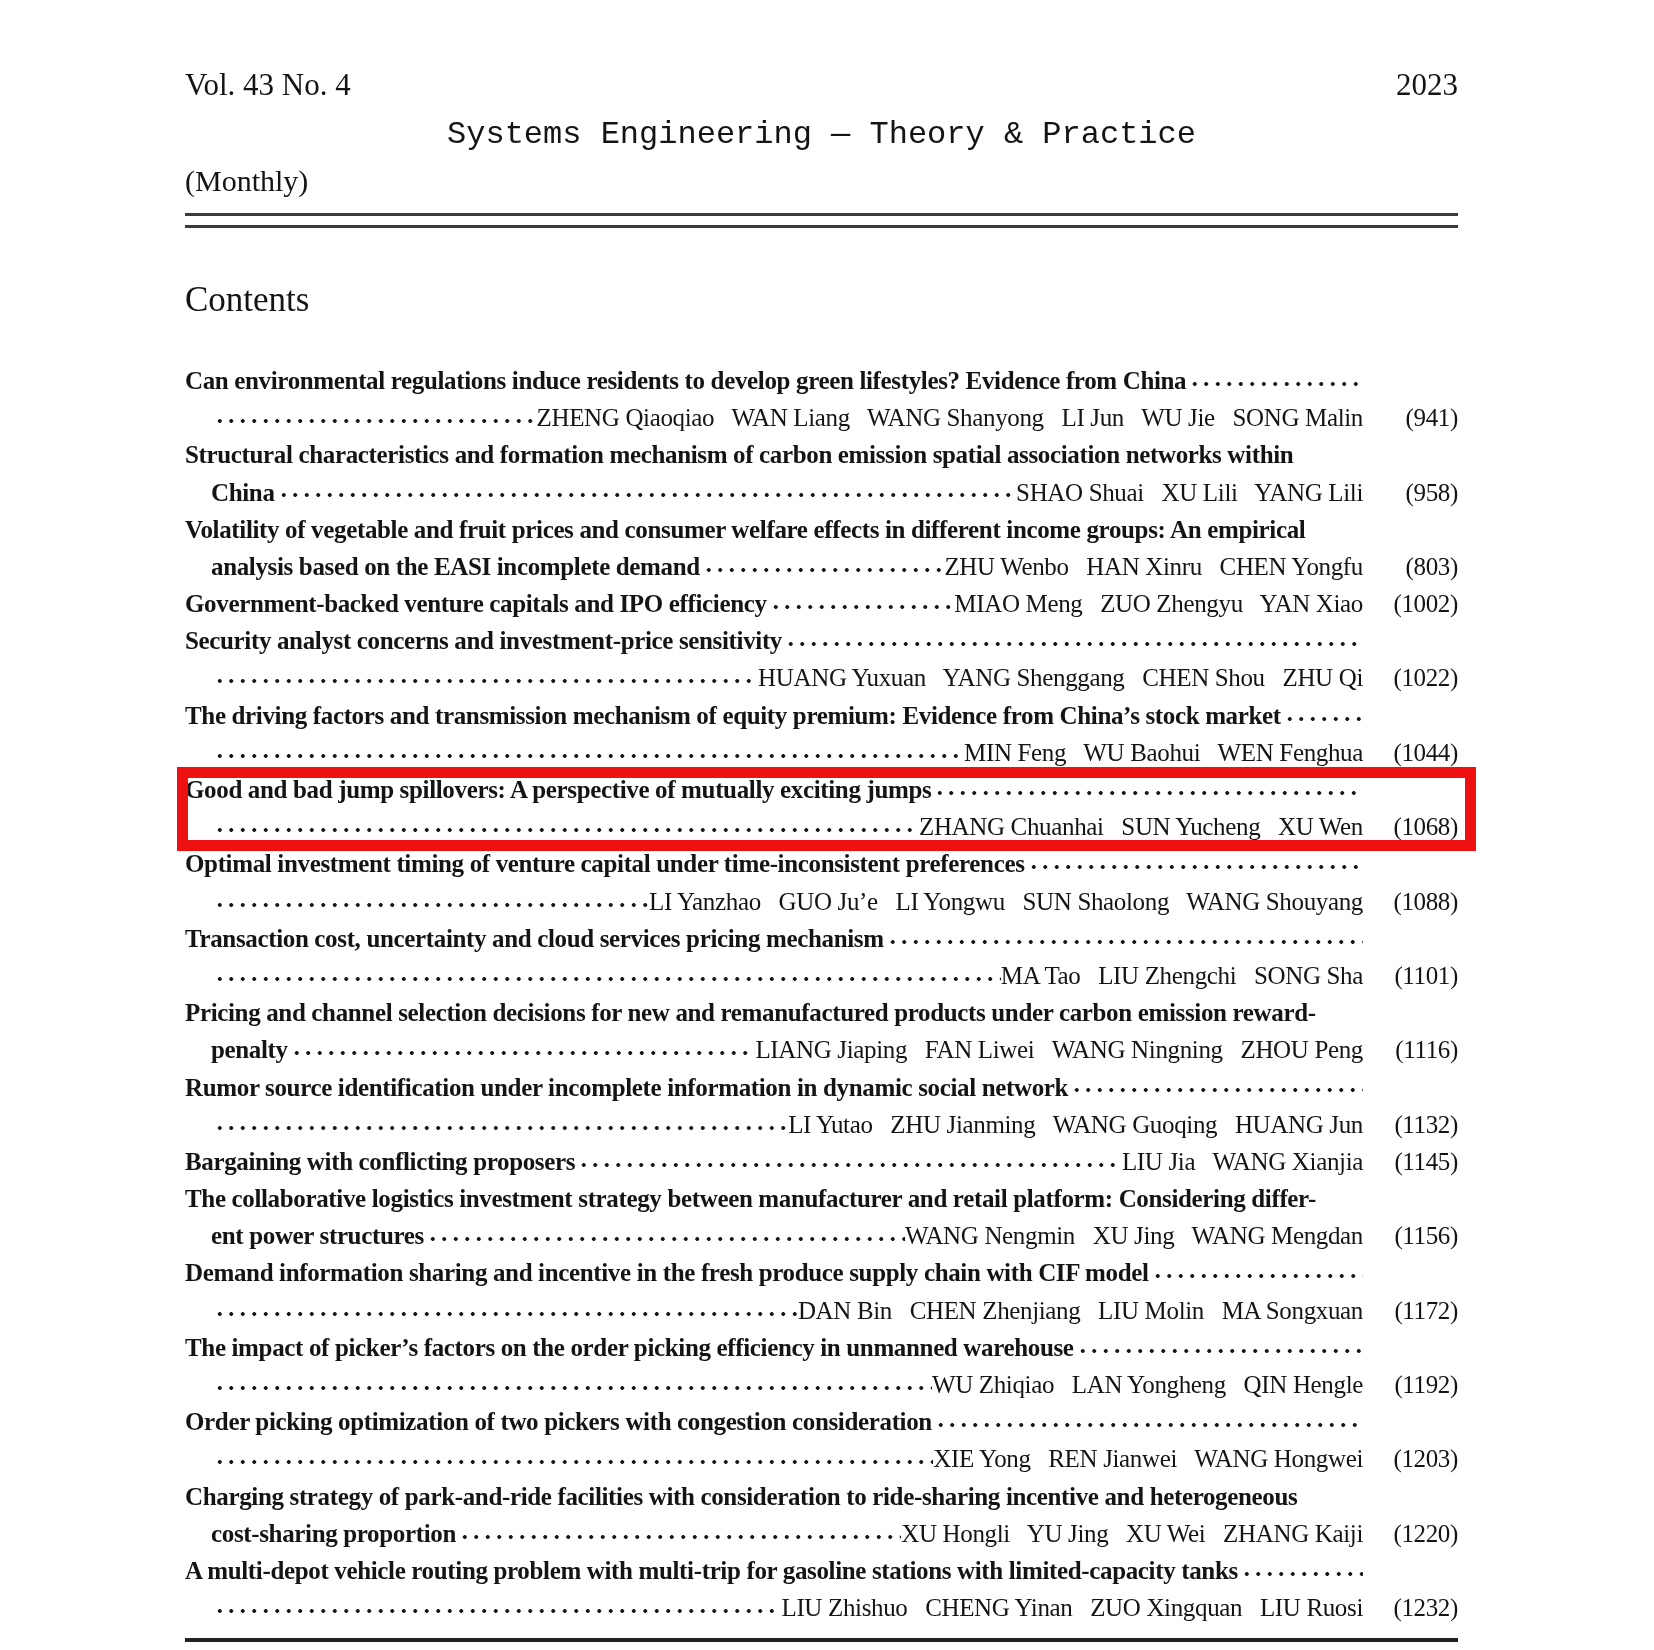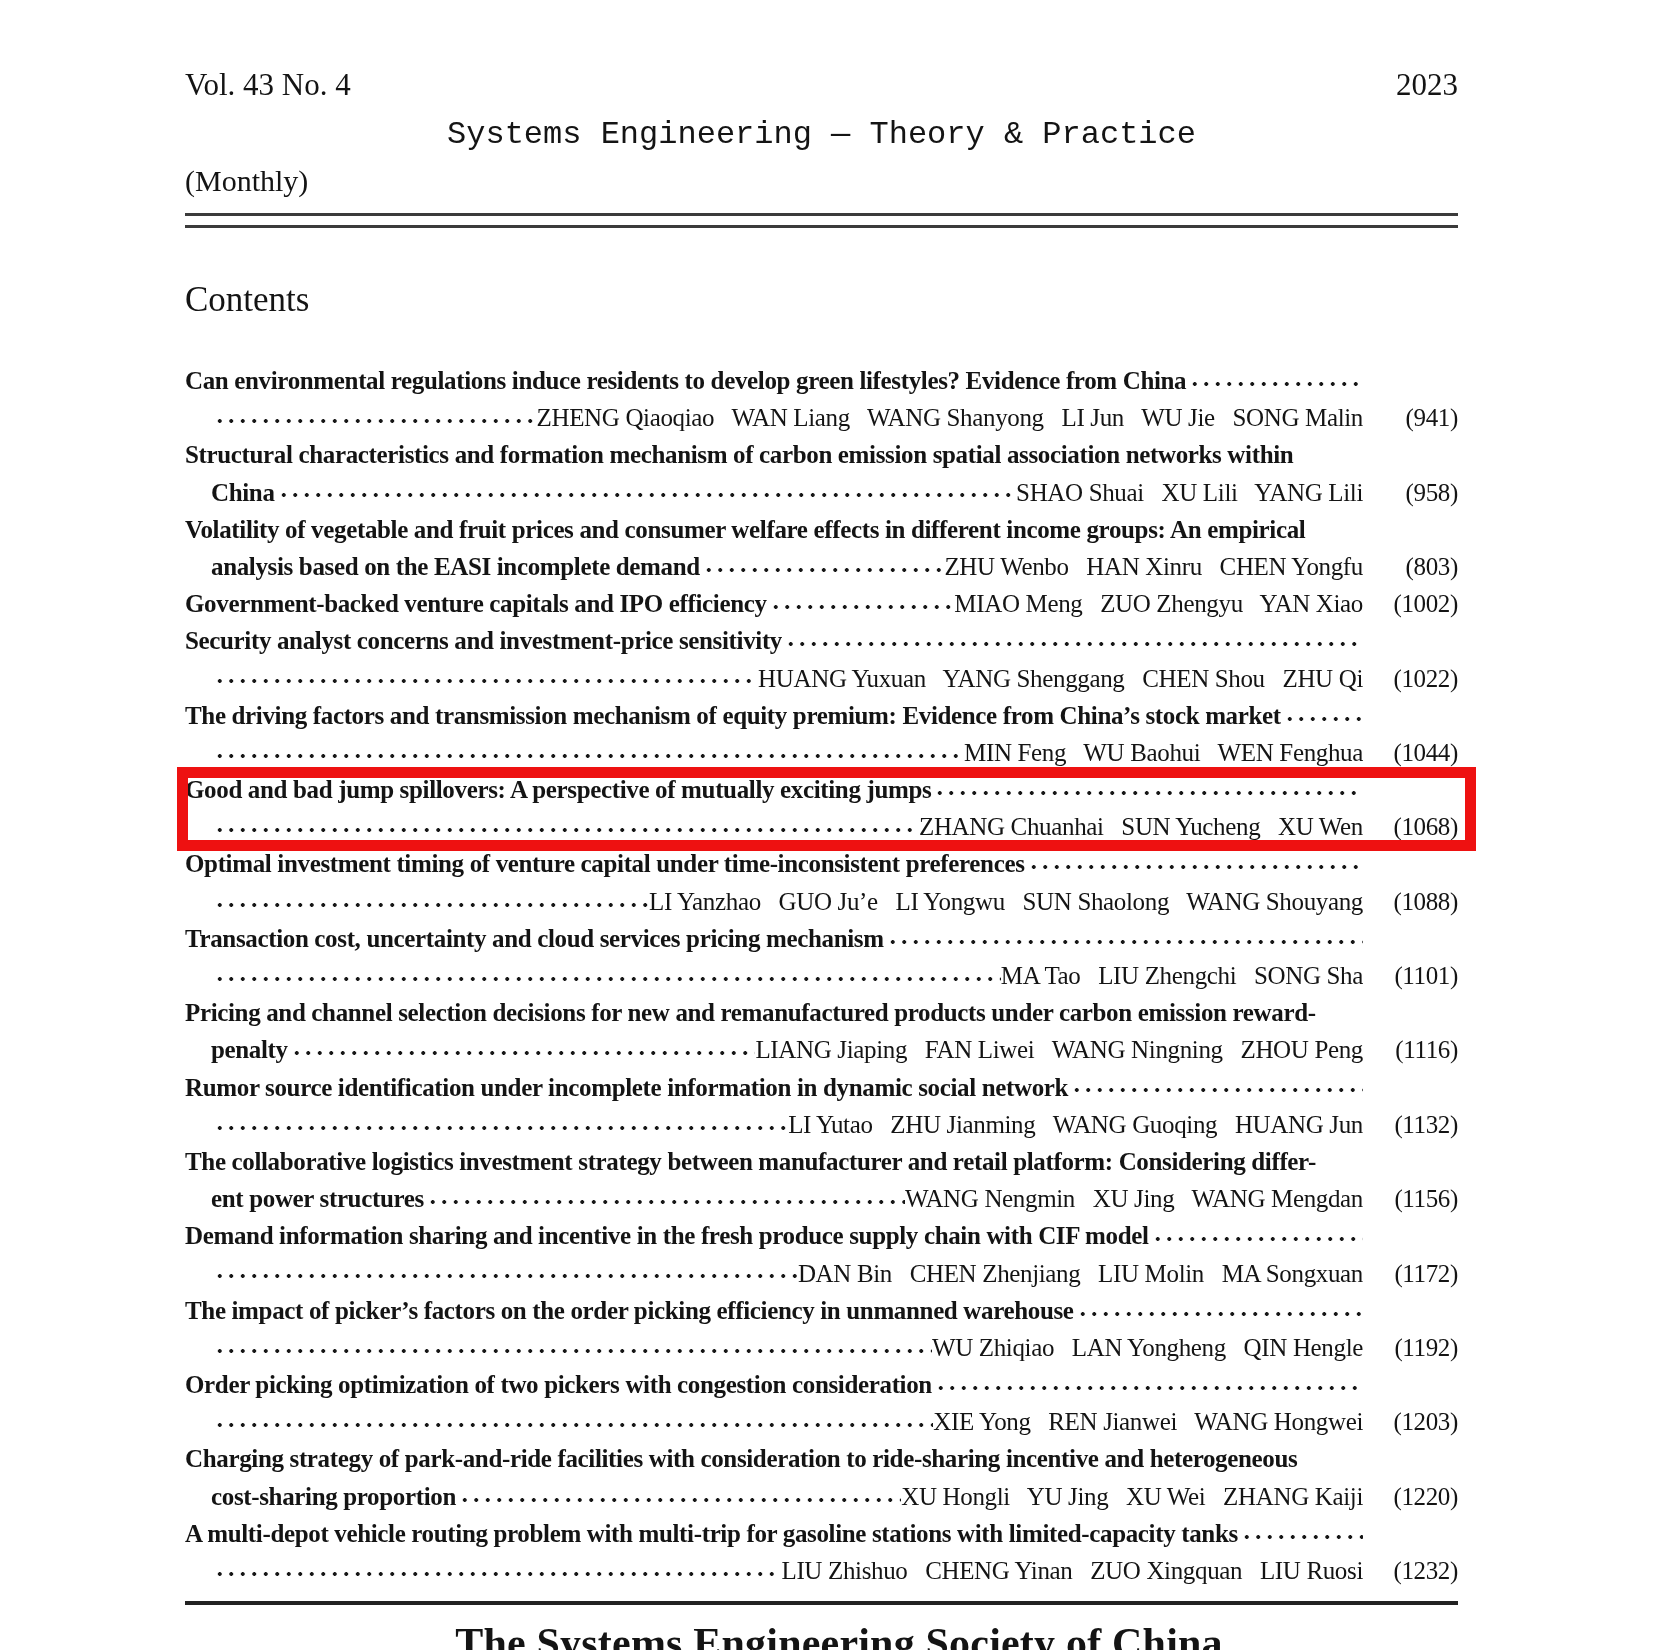--- a/index.html
+++ b/index.html
@@ -11,21 +11,21 @@
   
   .header-row{display:flex;justify-content:space-between;align-items:baseline;
     font-size:31px;padding-top:26px;}
   .jtitle{text-align:center;font-size:32px;margin-top:13px;font-family:Liberation Mono, monospace;}
   .monthly{text-align:left;font-size:30px;margin-top:11px;}
   .dblrule{margin-top:15px;height:9px;border-top:3px solid #3b3b3b;border-bottom:3px solid #3b3b3b;}
   .contents-heading{font-size:35px;margin-top:52px;}
   
   .entries{margin-top:42px;font-size:25px;letter-spacing:-0.35px;}
   .entry{position:relative;}
-  .line{display:flex;align-items:flex-start;height:37.2px;line-height:37.2px;white-space:pre;}
+  .line{display:flex;align-items:flex-end;height:37.2px;line-height:37.2px;white-space:pre;}
   .t{font-weight:bold;flex:0 0 auto;}
   .ind{flex:0 0 26px;}
   .leader{
     flex:1 1 auto;min-width:0;align-self:stretch;
     background-image:radial-gradient(circle,#151515 1.7px,transparent 2.1px);
     background-size:11.5px 11.5px;background-repeat:repeat-x;background-position:3px 62%;
   }
   .a{flex:0 0 auto;}
   .p{flex:0 0 95px;width:95px;text-align:right;}
   .hlbox{
@@ -89,20 +89,23 @@
     </div>
     <div class="entry">
       <div class="line"><span class="t">Pricing and channel selection decisions for new and remanufactured products under carbon emission reward-</span></div>
       <div class="line"><span class="ind"></span><span class="t">penalty</span><span class="leader"></span><span class="a">LIANG Jiaping   FAN Liwei   WANG Ningning   ZHOU Peng</span><span class="p">(1116)</span></div>
     </div>
     <div class="entry">
       <div class="line"><span class="t">Rumor source identification under incomplete information in dynamic social network</span><span class="leader"></span><span class="p"></span></div>
       <div class="line"><span class="ind"></span><span class="leader"></span><span class="a">LI Yutao   ZHU Jianming   WANG Guoqing   HUANG Jun</span><span class="p">(1132)</span></div>
     </div>
     <div class="entry">
+      <div class="line"><span class="t">Bargaining with conflicting proposers</span><span class="leader"></span><span class="a">LIU Jia   WANG Xianjia</span><span class="p">(1145)</span></div>
+    </div>
+    <div class="entry">
       <div class="line"><span class="t">The collaborative logistics investment strategy between manufacturer and retail platform: Considering differ-</span></div>
       <div class="line"><span class="ind"></span><span class="t">ent power structures</span><span class="leader"></span><span class="a">WANG Nengmin   XU Jing   WANG Mengdan</span><span class="p">(1156)</span></div>
     </div>
     <div class="entry">
       <div class="line"><span class="t">Demand information sharing and incentive in the fresh produce supply chain with CIF model</span><span class="leader"></span><span class="p"></span></div>
       <div class="line"><span class="ind"></span><span class="leader"></span><span class="a">DAN Bin   CHEN Zhenjiang   LIU Molin   MA Songxuan</span><span class="p">(1172)</span></div>
     </div>
     <div class="entry">
       <div class="line"><span class="t">The impact of picker’s factors on the order picking efficiency in unmanned warehouse</span><span class="leader"></span><span class="p"></span></div>
       <div class="line"><span class="ind"></span><span class="leader"></span><span class="a">WU Zhiqiao   LAN Yongheng   QIN Hengle</span><span class="p">(1192)</span></div>

